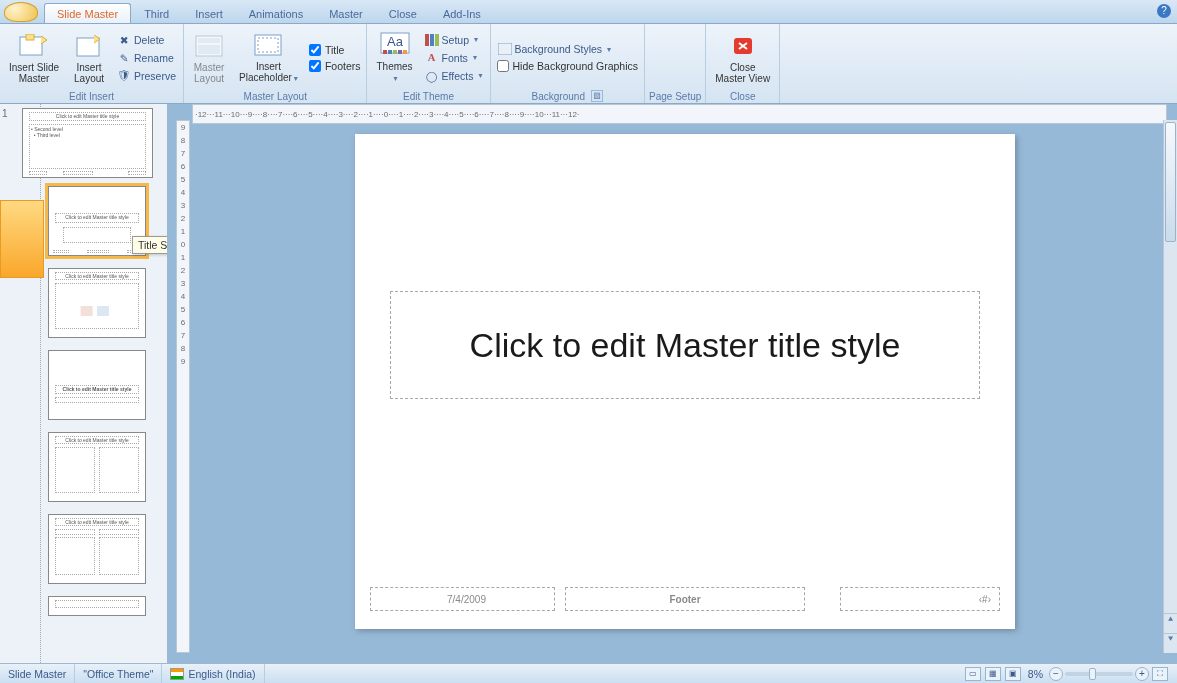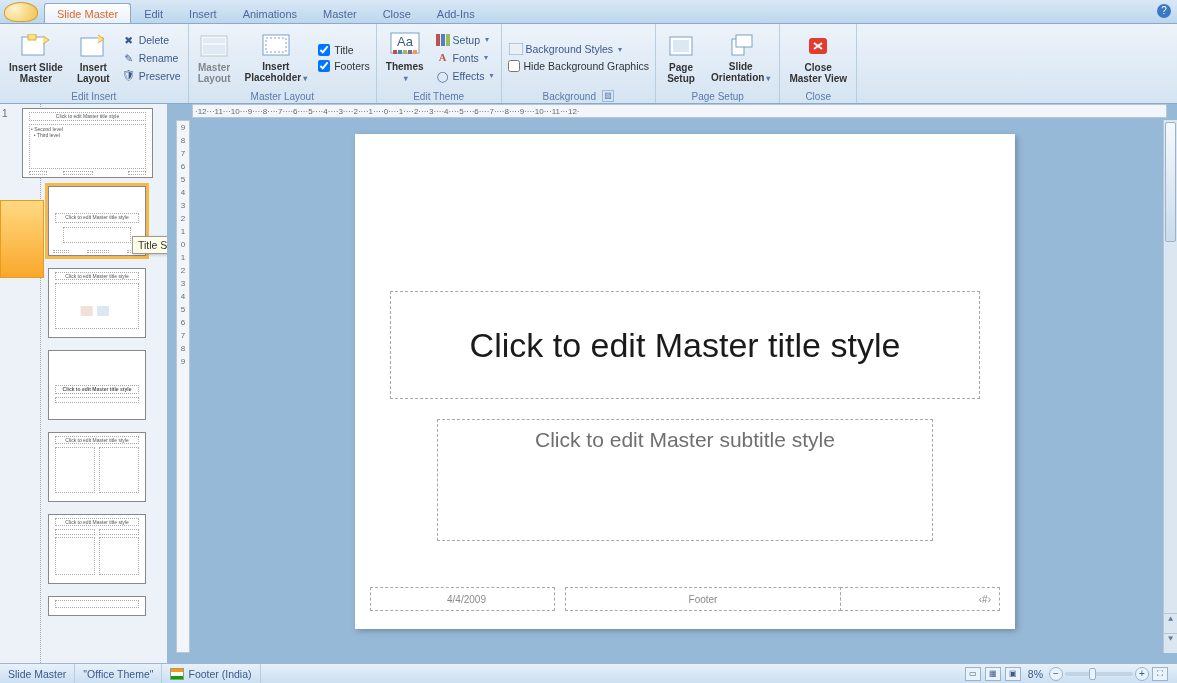--- a/index.html
+++ b/index.html
@@ -12,21 +12,21 @@
 .tab.active-master { background:linear-gradient(#fdfeff,#e9f1f9); border-color:#8ba9c8; color:#e06a2c; font-weight:500;}
 .help-q { position:absolute; right:6px; top:4px; width:14px; height:14px; border-radius:50%; background:#3b78c3; color:#fff; font-size:10px; text-align:center; line-height:14px;}
 
 
 .ribbon { height:80px; background:linear-gradient(#edf3fa,#d5e4f2); display:flex; border-bottom:1px solid #8ba9c8;}
 .group { display:flex; flex-direction:column; border-right:1px solid #b7cde0; padding:2px 4px 0 4px; justify-content:flex-end;}
 .group-body { flex:1; display:flex; align-items:center; gap:4px;}
 .group-label { text-align:center; font-size:10px; color:#5a7aa8; padding:2px 0 1px 0;}
 .bigbtn { display:flex; flex-direction:column; align-items:center; justify-content:flex-start; padding:2px 4px; min-width:42px; cursor:pointer; border:1px solid transparent; border-radius:3px;}
 .bigbtn .ico { width:32px; height:28px; margin-bottom:2px; display:flex; align-items:center; justify-content:center;}
-.bigbtn .lbl { font-size:10px; line-height:11px; text-align:center; color:#333;font-weight:bold;}
+.bigbtn .lbl { font-size:10px; line-height:11px; text-align:center; color:#333;}
 .smallrow { font-size:10.5px; color:#3a5a8a; padding:1px 3px; cursor:pointer; display:flex; align-items:center; gap:3px;}
 .smallico { width:14px; height:14px; display:inline-flex; align-items:center; justify-content:center;}
 .chk { display:flex; align-items:center; font-size:10.5px; color:#333; padding:1px 2px; gap:4px;}
 .chk input { width:12px; height:12px;}
 .vstack { display:flex; flex-direction:column; gap:2px; }
 .launcher { width:12px; height:12px; border:1px solid #9cb8d4; margin-left:6px; font-size:8px; text-align:center; line-height:10px; color:#5a7aa8;}
 
 
 .workspace { position:absolute; top:104px; left:0; right:0; bottom:20px; display:flex;}
 .thumbpane { width:168px; background:#ecf2f8; border-right:1px solid #9eb7d0; overflow:hidden; position:relative;}
@@ -36,34 +36,34 @@
 .layout-thumb { width:98px; height:70px; background:#fff; border:1px solid #888; margin-bottom:12px; position:relative;}
 .layout-thumb.selected { outline:3px solid #f7b84a;}
 .select-bar { position:absolute; left:0; width:44px; height:78px; top:96px; background:linear-gradient(#ffd982,#faa72b); border:1px solid #e89b1f;}
 .th-ph { position:absolute; border:1px dotted #aaa;}
 .th-txt { font-size:5px; color:#555; line-height:6px; overflow:hidden;}
 .tooltip { position:absolute; left:132px; top:132px; background:#fffde7; border:1px solid #9a9a9a; padding:2px 5px; font-size:10.5px; white-space:nowrap; z-index:50; box-shadow:1px 1px 3px rgba(0,0,0,.2);}
 .dots-line { position:absolute; left:40px; top:0; bottom:0; border-left:1px dotted #9aa;}
 
 
 .editor { flex:1; background:#97b9d8; position:relative;}
-.ruler-h { position:absolute; left:24px; right:10px; top:0; height:14px; background:#f2f6fb; border:1px solid #b8c7d6; font-size:8px; color:#6a6a6a; display:flex; align-items:center; overflow:hidden;}
+.ruler-h { position:absolute; left:24px; right:10px; top:0; height:20px; background:#f2f6fb; border:1px solid #b8c7d6; font-size:8px; color:#6a6a6a; display:flex; align-items:center; overflow:hidden;}
 .ruler-h span { padding:0 2px;}
 .ruler-v { position:absolute; left:8px; top:16px; width:14px; bottom:10px; background:#f2f6fb; border:1px solid #b8c7d6; font-size:8px; color:#6a6a6a; display:flex; flex-direction:column; align-items:center; overflow:hidden;}
 .ruler-v span { padding:2px 0;}
 .canvas-scroll { position:absolute; left:24px; top:16px; right:14px; bottom:10px; overflow:hidden;}
 .slide { position:absolute; left:163px; top:14px; width:660px; height:495px; background:#fff; box-shadow:2px 2px 6px rgba(0,0,0,.25);}
 .ph { position:absolute; border:1px dashed #a8a8a8;}
 .title-ph { left:35px; top:157px; width:590px; height:108px; display:flex; align-items:center; justify-content:center;}
 .title-ph .t { font-size:34px; color:#1a1a1a;}
 .sub-ph { left:82px; top:285px; width:496px; height:122px; padding-top:8px; text-align:center;}
 .sub-ph .t { font-size:21px; color:#6f6f6f;}
 .foot-ph { bottom:18px; height:24px; display:flex; align-items:center; justify-content:center; font-size:10px; color:#8a8a8a;}
 .foot-date { left:15px; width:185px;}
-.foot-foot { left:210px; width:276px;}
+.foot-foot { left:210px; width:240px;font-weight:bold;}
 .foot-num  { right:15px; width:160px;}
 .vscroll { position:absolute; right:0; top:16px; bottom:28px; width:14px; background:#dce6f0; border-left:1px solid #b8c7d6;}
 .vscroll .thumby { position:absolute; left:1px; right:1px; top:2px; height:120px; background:linear-gradient(#f6f9fc,#cadbec); border:1px solid #9ab4ce; border-radius:2px;}
 .navbtns { position:absolute; right:0; bottom:10px; width:14px; height:40px; background:#dce6f0; border-left:1px solid #b8c7d6; display:flex; flex-direction:column;}
 .navbtns div { flex:1; text-align:center; font-size:9px; color:#5a7aa8; border-top:1px solid #b8c7d6;}
 
 
 .statusbar { position:absolute; left:0; right:0; bottom:0; height:20px; background:linear-gradient(#e9f1f9,#cadff1); border-top:1px solid #9eb7d0; display:flex; align-items:center; font-size:10.5px; color:#3a5a8a;}
 .statusbar .cell { padding:0 8px; border-right:1px solid #b7cde0; height:100%; display:flex; align-items:center; gap:4px;}
 .statusbar .spacer { flex:1;}
@@ -77,21 +77,21 @@
 
 svg { display:block;}
 .dd { font-size:8px; color:#5a7aa8; margin-left:2px;}
 </style>
 </head>
 <body>
 
 <div class="tabstrip">
   <div class="office-btn"></div>
   <div class="tab active-master">Slide Master</div>
-  <div class="tab">Edit</div>
+  <div class="tab">Third</div>
   <div class="tab">Insert</div>
   <div class="tab">Animations</div>
   <div class="tab">Master</div>
   <div class="tab">Close</div>
   <div class="tab">Add-Ins</div>
   <div class="help-q">?</div>
 </div>
 
 <div class="ribbon">
 
@@ -234,42 +234,20 @@
           </label>
       </div>
     </div>
     <div class="group-label" style="display:flex;justify-content:center;align-items:center;">
         <span>Background</span>
         <span class="launcher">▨</span>
       </div>
   </div>
 
   <div class="group">
-    <div class="group-body">
-      <div class="bigbtn">
-        <div class="ico">
-            <svg width="26" height="22">
-              <rect x="2" y="2" width="22" height="18" fill="#fff" stroke="#7aa0c8"></rect>
-              <rect x="5" y="5" width="16" height="12" fill="#dbe7f3"></rect>
-            </svg>
-          </div>
-        <div class="lbl" style="white-space:pre-line">Page
-Setup</div>
-      </div>
-      <div class="bigbtn">
-        <div class="ico">
-            <svg width="26" height="22">
-              <rect x="4" y="5" width="12" height="16" fill="#fff" stroke="#7aa0c8"></rect>
-              <rect x="8" y="1" width="16" height="12" fill="#fff" stroke="#7aa0c8"></rect>
-            </svg>
-          </div>
-        <div class="lbl" style="white-space:pre-line"><span>Slide
-Orientation</span><span class="dd">▾</span></div>
-      </div>
-    </div>
     <div class="group-label">Page Setup</div>
   </div>
 
   <div class="group">
     <div class="group-body">
       <div class="bigbtn">
         <div class="ico">
             <svg width="24" height="22">
               <rect x="3" y="3" width="18" height="16" rx="3" fill="#e33b2e"></rect>
               <path d="M8 8 l8 6 M16 8 l-8 6" stroke="#fff" stroke-width="2"></path>
@@ -366,25 +344,22 @@
         <span>7</span>
         <span>8</span>
         <span>9</span>
       </div>
 
     <div class="canvas-scroll">
       <div class="slide">
         <div class="ph title-ph">
             <div class="t">Click to edit Master title style</div>
           </div>
-        <div class="ph sub-ph">
-            <div class="t">Click to edit Master subtitle style</div>
-          </div>
         <div class="ph foot-ph foot-date">
-            <span style="padding-left:8px">4/4/2009</span>
+            <span style="padding-left:8px">7/4/2009</span>
           </div>
         <div class="ph foot-ph foot-foot">
             <span>Footer</span>
           </div>
         <div class="ph foot-ph foot-num">
             <span style="margin-left:auto;padding-right:8px">‹#›</span>
           </div>
       </div>
     </div>
 
@@ -396,21 +371,21 @@
       <div>⯆</div>
     </div>
   </div>
 </div>
 
 <div class="statusbar">
   <div class="cell">Slide Master</div>
   <div class="cell">"Office Theme"</div>
   <div class="cell">
       <span class="lang-flag"></span>
-      <span>Footer (India)</span>
+      <span>English (India)</span>
     </div>
   <div class="spacer"></div>
   <div class="cell" style="gap:2px;border-right:none">
     <div class="viewbtn">▭</div>
     <div class="viewbtn">▦</div>
     <div class="viewbtn">▣</div>
     <span style="margin:0 4px">8%</span>
     <div class="pm">−</div>
     <div class="zoomtrack">
         <div class="knob"></div>

